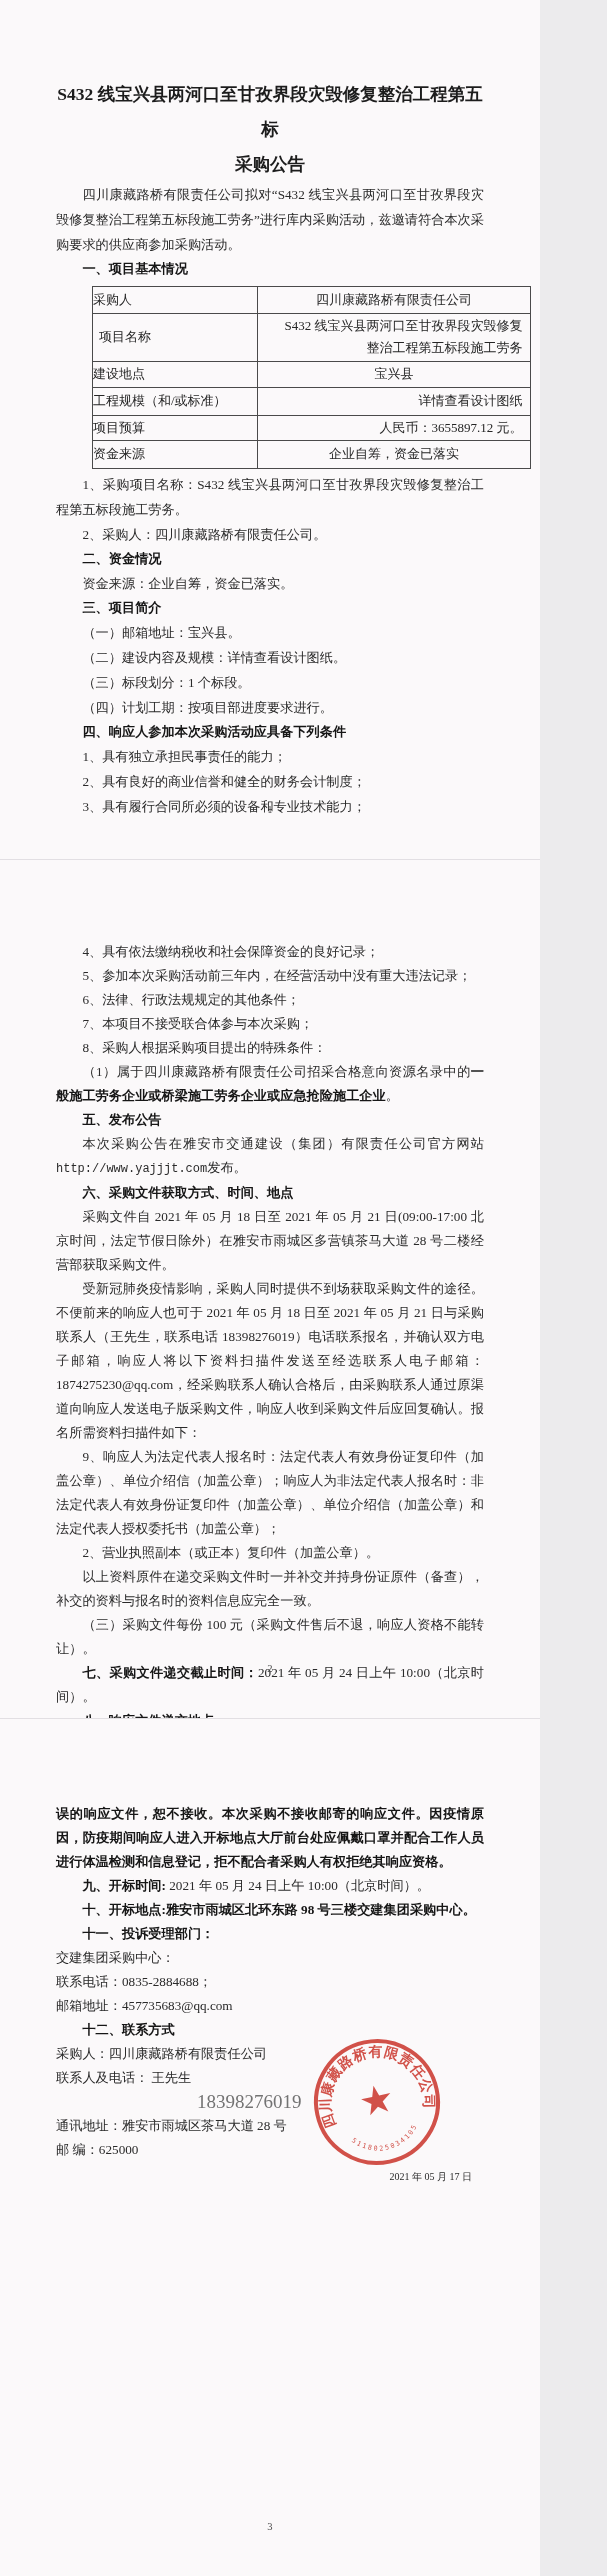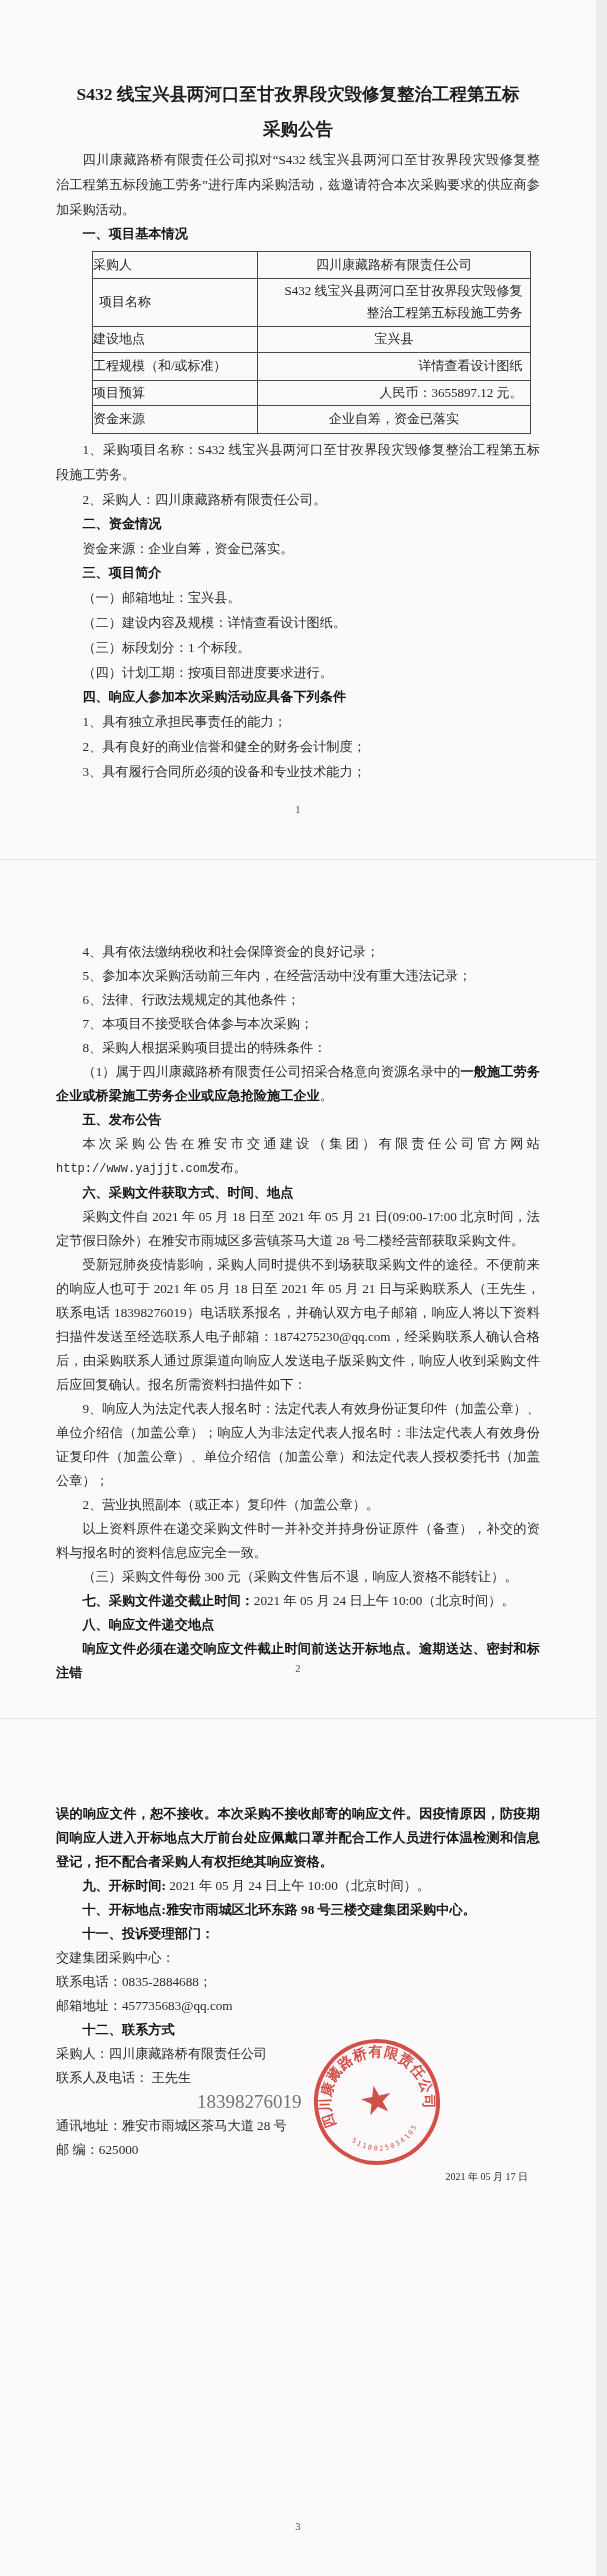--- a/index.html
+++ b/index.html
@@ -1,17 +1,17 @@
 <!DOCTYPE html>
 <html style="font-size:12px"><head>
 <meta charset="utf-8">
 <style>
   html,body{margin:0;padding:0;background:#ecebed;}
   body{width:607px;font-family:"Liberation Serif","DejaVu Serif",serif;color:#262626;}
-  .page{position:relative;width:596px;box-sizing:border-box;background:#fbf9fa;
+  .page{position:relative;width:540px;box-sizing:border-box;background:#fbf9fa;
         padding:0 56px;overflow:hidden;}
   .page1{height:859px;padding-top:77px;}
   .page2{height:859px;padding-top:80px;border-top:0.8px solid #e2dfe3;}
   .page3{height:858px;padding-top:83px;border-top:0.8px solid #e2dfe3;}
   .doc-title{font-size:17.5px;font-weight:bold;text-align:center;line-height:35px;color:#1c1c1c;}
   .para{font-size:13.2px;line-height:24px;text-align:justify;text-indent:2em;margin:0;color:#2a2a2a;}
   .page1 .para{line-height:25px;}
   .no-indent{text-indent:0;}
   .bold{font-weight:bold;color:#161616;}
   .heading{font-size:13.2px;line-height:24px;text-indent:2em;font-weight:bold;color:#161616;margin:0;}
@@ -96,21 +96,21 @@
   <p class="para">8、采购人根据采购项目提出的特殊条件：</p>
   <p class="para"><span>（1）属于</span><span class="u">四川康藏路桥有限责任公司招采合格意向资源名录中的</span><span class="u bold">一般施工劳务企业或桥梁施工劳务企业或应急抢险施工企业</span><span>。</span></p>
   <p class="heading">五、发布公告</p>
   <p class="para"><span>本次采购公告在雅安市交通建设（集团）有限责任公司官方网站</span><span class="mono">http://www.yajjjt.com</span><span>发布。</span></p>
   <p class="heading">六、采购文件获取方式、时间、地点</p>
   <p class="para">采购文件自 2021 年 05 月 18 日至 2021 年 05 月 21 日(09:00-17:00 北京时间，法定节假日除外）在雅安市雨城区多营镇茶马大道 28 号二楼经营部获取采购文件。</p>
   <p class="para">受新冠肺炎疫情影响，采购人同时提供不到场获取采购文件的途径。不便前来的响应人也可于 2021 年 05 月 18 日至 2021 年 05 月 21 日与采购联系人（王先生，联系电话 18398276019）电话联系报名，并确认双方电子邮箱，响应人将以下资料扫描件发送至经选联系人电子邮箱：1874275230@qq.com，经采购联系人确认合格后，由采购联系人通过原渠道向响应人发送电子版采购文件，响应人收到采购文件后应回复确认。报名所需资料扫描件如下：</p>
   <p class="para">9、响应人为法定代表人报名时：法定代表人有效身份证复印件（加盖公章）、单位介绍信（加盖公章）；响应人为非法定代表人报名时：非法定代表人有效身份证复印件（加盖公章）、单位介绍信（加盖公章）和法定代表人授权委托书（加盖公章）；</p>
   <p class="para">2、营业执照副本（或正本）复印件（加盖公章）。</p>
   <p class="para">以上资料原件在递交采购文件时一并补交并持身份证原件（备查），补交的资料与报名时的资料信息应完全一致。</p>
-  <p class="para">（三）采购文件每份 300 元（采购文件售后不退，响应人资格不能转让）。</p>
+  <p class="para">（三）采购文件每份 100 元（采购文件售后不退，响应人资格不能转让）。</p>
   <p class="para"><span class="bold">七、采购文件递交截止时间：</span><span>2021 年 05 月 24 日上午 10:00（北京时间）。</span></p>
   <p class="heading">八、响应文件递交地点</p>
   <p class="para bold">响应文件必须在递交响应文件截止时间前送达开标地点。逾期送达、密封和标注错</p>
   <div class="page-no">2</div>
 </div>
 
 <div class="page page3">
   <p class="para bold no-indent">误的响应文件，恕不接收。本次采购不接收邮寄的响应文件。因疫情原因，防疫期间响应人进入开标地点大厅前台处应佩戴口罩并配合工作人员进行体温检测和信息登记，拒不配合者采购人有权拒绝其响应资格。</p>
   <p class="para"><span class="bold">九、开标时间:</span><span> 2021 年 05 月 24 日上午 10:00（北京时间）。</span></p>
   <p class="heading">十、开标地点:雅安市雨城区北环东路 98 号三楼交建集团采购中心。</p>

